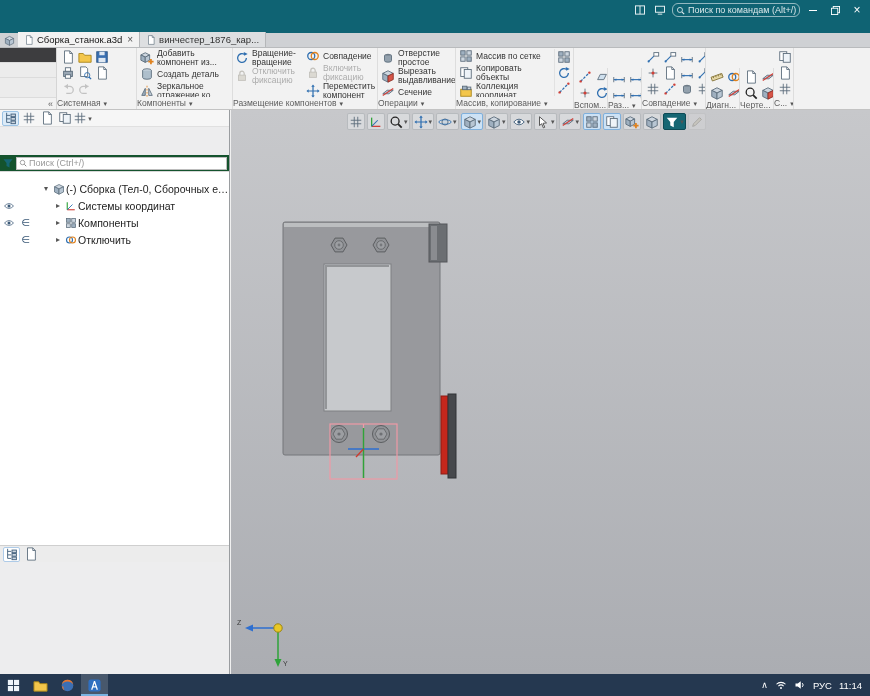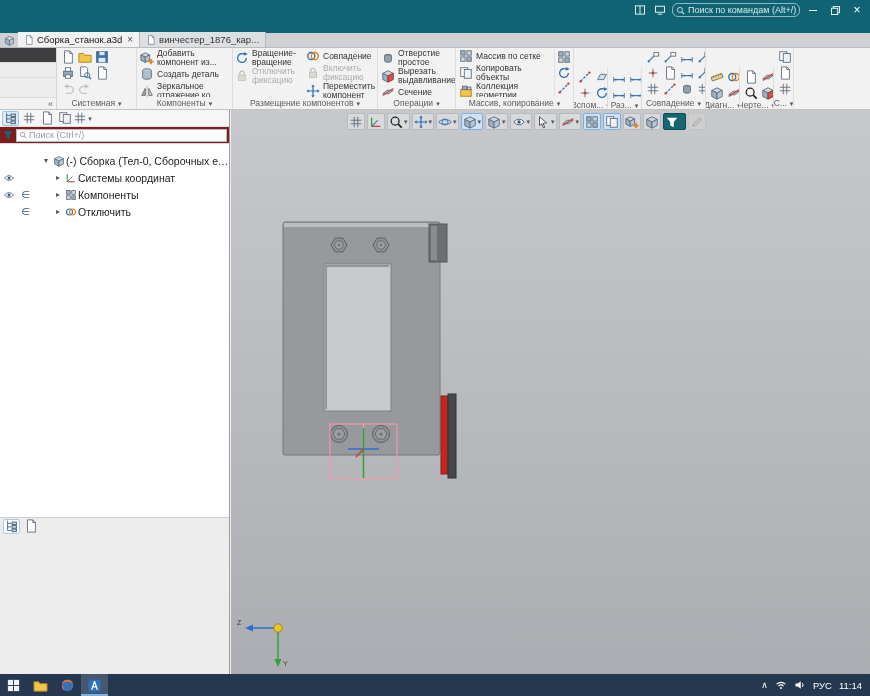--- a/index.html
+++ b/index.html
@@ -39,21 +39,21 @@
 
   
   .ribbon{position:absolute;left:0;top:48px;width:870px;height:62px;background:var(--ribbon-bg);border-bottom:1px solid #c3c3c3;display:flex;}
   .modecol{width:57px;flex:none;display:flex;flex-direction:column;border-right:1px solid #d5d5d5;position:relative;}
   .mode-btn{height:15px;display:flex;align-items:center;padding:0 4px;font-size:9px;background:#ececec;border-bottom:1px solid #dcdcdc;color:#333;cursor:pointer;}
   .mode-btn:nth-child(3){height:20px;line-height:1.02;font-size:8.5px;white-space:normal;}
   .mode-btn.active{background:var(--mode-active-bg);color:#fff;}
   .collapse-glyph{position:absolute;right:3px;bottom:0;font-size:9px;color:#666;cursor:pointer;}
   .rgroup{flex:none;display:flex;flex-direction:column;border-right:1px solid #dddddd;}
   .rg-content{height:49px;padding:1px 2px;overflow:hidden;}
-  .rg-label{height:12px;display:flex;align-items:center;justify-content:center;gap:2px;font-size:8.5px;color:#5c5c5c;white-space:nowrap;overflow:hidden;cursor:pointer;}
+  .rg-label{height:12px;display:flex;align-items:center;gap:2px;font-size:8.5px;color:#5c5c5c;white-space:nowrap;overflow:hidden;cursor:pointer;}
   .icgrid{display:grid;grid-auto-rows:16px;}
   .cols1{grid-template-columns:repeat(1,17px);}
   .cols2{grid-template-columns:repeat(2,17px);}
   .cols3{grid-template-columns:repeat(3,17px);}
   .cols4{grid-template-columns:repeat(4,17px);}
   .ic-btn{width:17px;height:16px;display:flex;align-items:center;justify-content:center;border-radius:2px;}
   .ic-btn .ic-svg{width:14px;height:14px;}
   .g-system{width:80px;}
   .g-comp{width:96px;}
   .g-place{width:145px;}
@@ -78,21 +78,21 @@
   .strip-btn .ic-svg{width:11px;height:11px;}
   .strip-btn .txt{font-size:9px;font-style:italic;color:#334;line-height:1;}
   .treepanel{flex:1;display:flex;flex-direction:column;min-width:0;}
   .tp-header{height:14px;background:#ececec;border-bottom:1px solid #d2d2d2;display:flex;align-items:center;padding:0 3px;}
   .tp-title{font-size:10px;color:#333;flex:1;white-space:nowrap;overflow:hidden;}
   .tp-gear{width:14px;height:12px;color:var(--funnel-teal);display:flex;align-items:center;justify-content:center;}
   .tp-gear .ic-svg{width:11px;height:11px;}
   .tp-toolbar{height:17px;background:#f6f6f6;border-bottom:1px solid #e0e0e0;display:flex;align-items:center;gap:1px;padding:0 2px;}
   .tp-toolbar .ic-btn{height:15px;}
   .tp-toolbar .ic-btn.active{background:#dcebf8;border:1px solid #9cc3e5;}
-  .tp-search{height:17px;display:flex;align-items:center;gap:2px;background:#7f1d1d;border-bottom:1px solid #d8d8d8;padding:0 2px;}
+  .tp-search{height:17px;display:flex;align-items:center;gap:2px;background:#14532d;border-bottom:1px solid #d8d8d8;padding:0 2px;margin-top:28px;}
   .tp-funnel{color:var(--funnel-teal);display:flex;align-items:center;}
   .tp-funnel .ic-svg{width:12px;height:12px;}
   .tp-search .sbox{flex:1;display:flex;align-items:center;gap:2px;border:1px solid #bdbdbd;height:13px;padding:0 2px;background:#fff;}
   .tp-search .sbox .ic-svg{width:8px;height:8px;color:#888;}
   .tp-search input{flex:1;min-width:0;border:none;outline:none;font-size:9px;color:#333;}
   .tp-search input::placeholder{color:#999;}
   .tp-tree{height:373px;background:#fff;overflow:hidden;padding-top:8px;}
   .tree-row{display:flex;align-items:center;height:17px;font-size:10.5px;color:#222;white-space:nowrap;}
   .gut{width:18px;flex:none;display:flex;align-items:center;justify-content:center;color:#3c5a78;}
   .gut.mem{width:15px;font-size:10px;}
@@ -638,21 +638,21 @@
               </svg>
             </span>
             <span class="rb-label">Копировать объекты</span>
           </button>
           <button class="rb-btn">
             <span class="islot">
               <svg class="ic-svg" viewBox="0 0 16 16">
                 <use href="#i-collection"></use>
               </svg>
             </span>
-            <span class="rb-label">Коллекция геометрии</span>
+            <span class="rb-label">Коллекция координат</span>
           </button>
         </div>
       <div class="side-col">
           <button class="ic-btn">
             <span class="islot">
               <svg class="ic-svg" viewBox="0 0 16 16">
                 <use href="#i-array"></use>
               </svg>
             </span>
           </button>

